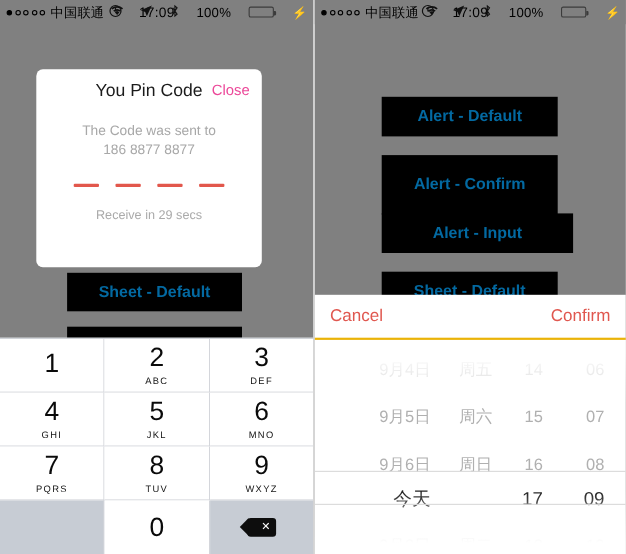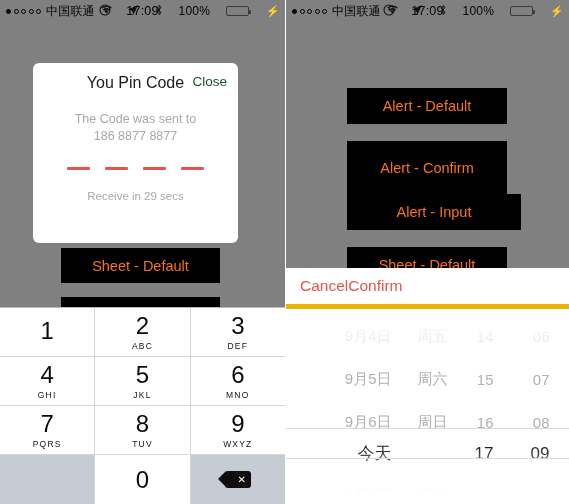--- a/index.html
+++ b/index.html
@@ -47,39 +47,39 @@
   .pin-card {
     position: absolute; left: 33px; top: 63px; width: 205px; height: 180px;
     background: #ffffff; border-radius: 6px;
   }
   .pin-head {
     position: relative; height: 40px; display: flex; align-items: center; justify-content: center;
   }
   .pin-title { font-size: 16px; color: #1b1b1b; font-weight: 400; }
   .pin-close {
     position: absolute; right: 11px; top: 11px;
-    font-size: 13.5px; color: #14532d; font-weight: 400;
+    font-size: 13.5px; color: #ec4899; font-weight: 400;
   }
   .pin-sub {
     margin-top: 8px; text-align: center; color: #a8a8a8;
     font-size: 12.5px; line-height: 17px;
   }
   .pin-dashes {
     margin-top: 22px; display: flex; justify-content: center; gap: 15px;
   }
   .pin-dash { width: 23px; height: 3px; background: #e2574c; border-radius: 1px; }
   .pin-timer {
     margin-top: 20px; text-align: center; color: #aaaaaa; font-size: 11.5px;
   }
 
   
   .blk-btn {
     position: absolute; background: #000000;
     display: flex; align-items: center; justify-content: center;
-    color: #f97316; font-size: 14.5px; font-weight: 400;
+    color: #0369a1; font-size: 14.5px; font-weight: 700;
   }
 
   
   .keyboard {
     position: absolute; left: 0; right: 0; bottom: 0; top: 307px;
     background: #ffffff;
     display: flex; flex-direction: column;
     border-top: 1px solid #b7bcc4;
   }
   .kb-row { flex: 1; display: flex; }
@@ -106,22 +106,22 @@
     border-right: 8px solid #0d0d0d;
   }
   .del-x { color: #fff; font-size: 10px; line-height: 1; }
 
   
   .sheet {
     position: absolute; left: 0; right: 0; bottom: 0; top: 268px;
     background: #ffffff;
   }
   .sheet-bar {
-    height: 41px; display: flex; align-items: center; 
-    padding: 0 14px; border-bottom: 5px solid #eab308;
+    height: 41px; display: flex; align-items: center; justify-content: space-between;
+    padding: 0 14px; border-bottom: 2px solid #eab308;
   }
   .sheet-act { color: #e0574f; font-size: 15.5px; }
 
   .picker { position: relative; height: 195px; overflow: hidden; }
   .picker-rows { position: absolute; left: 0; right: 0; top: -19px; }
   .picker-row {
     height: 31px; display: flex; align-items: center; justify-content: center;
     gap: 0px; color: #9a9a9a; font-size: 15px; white-space: nowrap;
   }
   .picker-row .c-date { width: 86px; text-align: right; }

